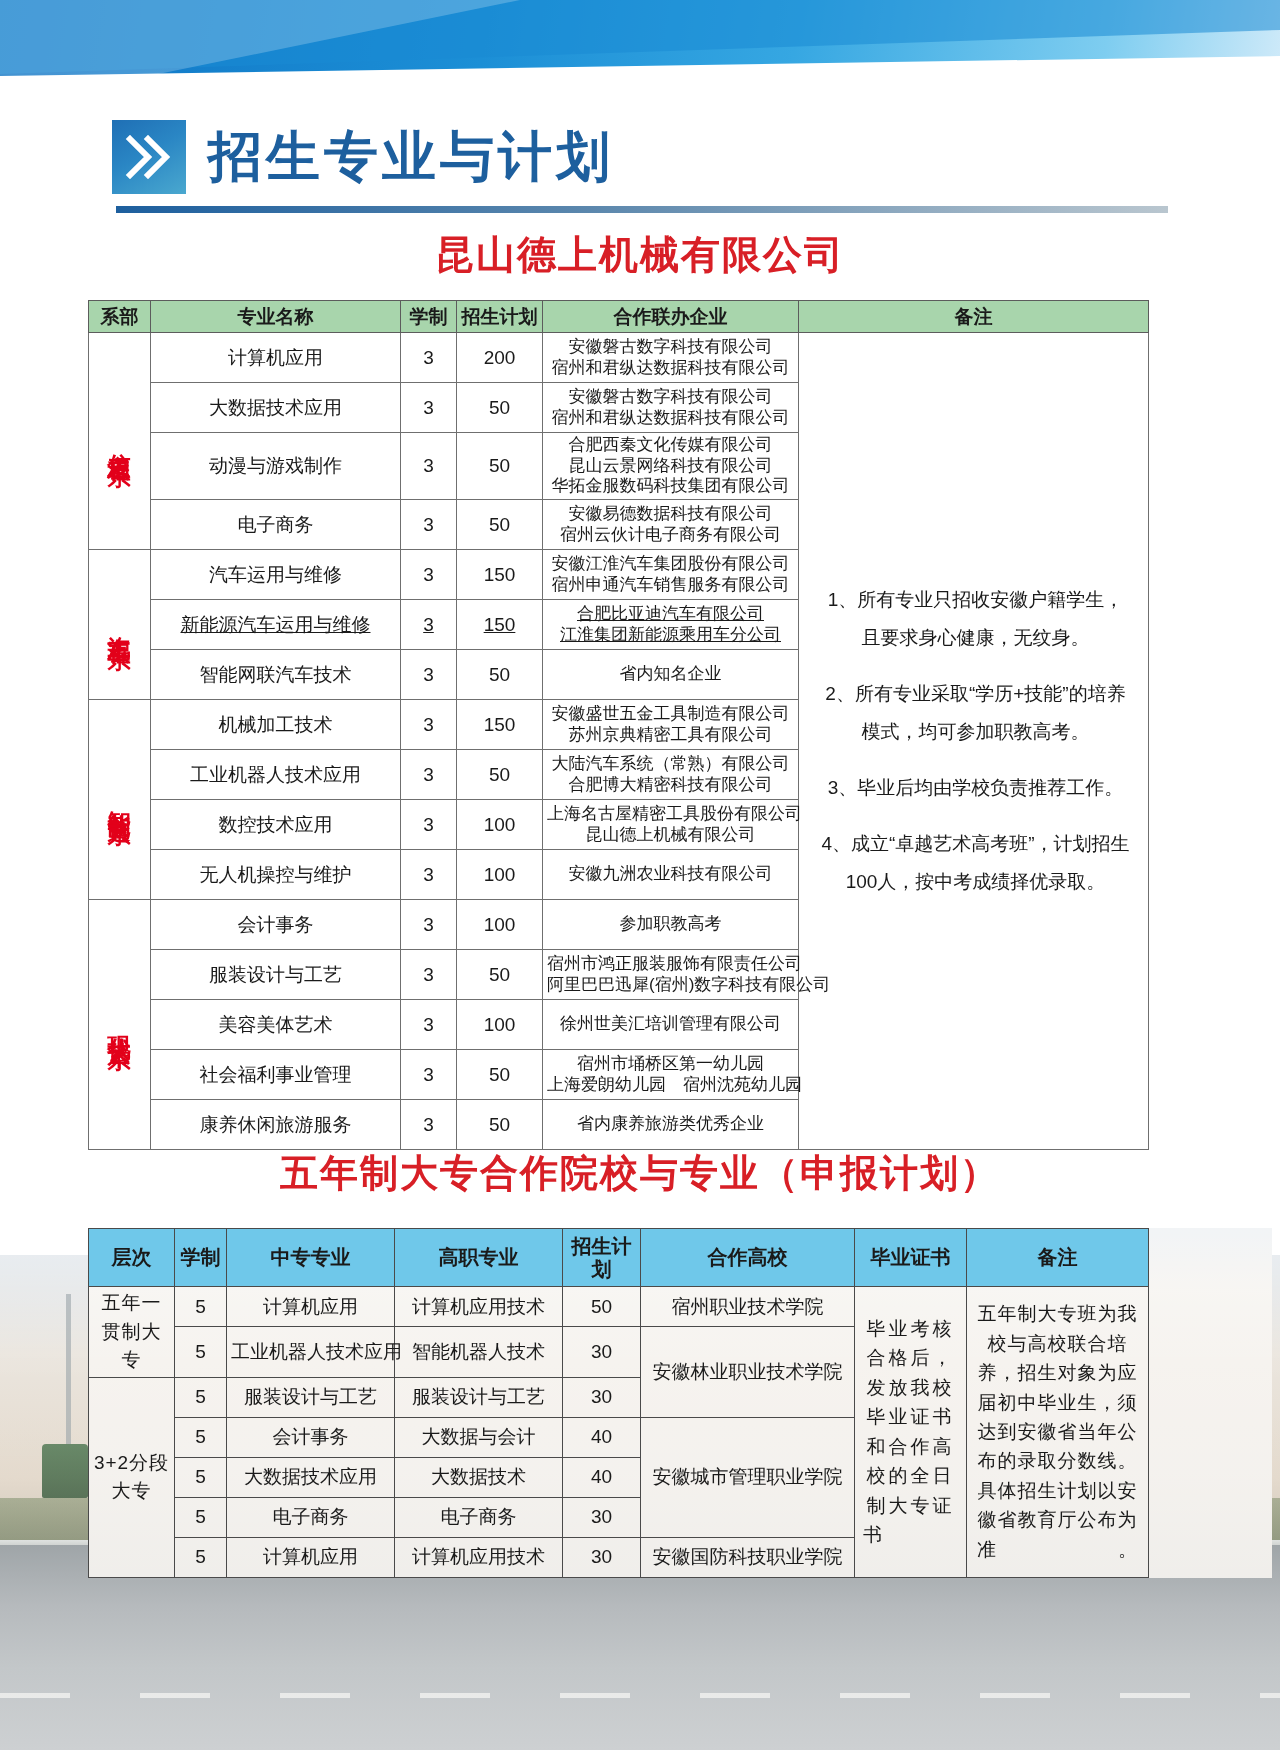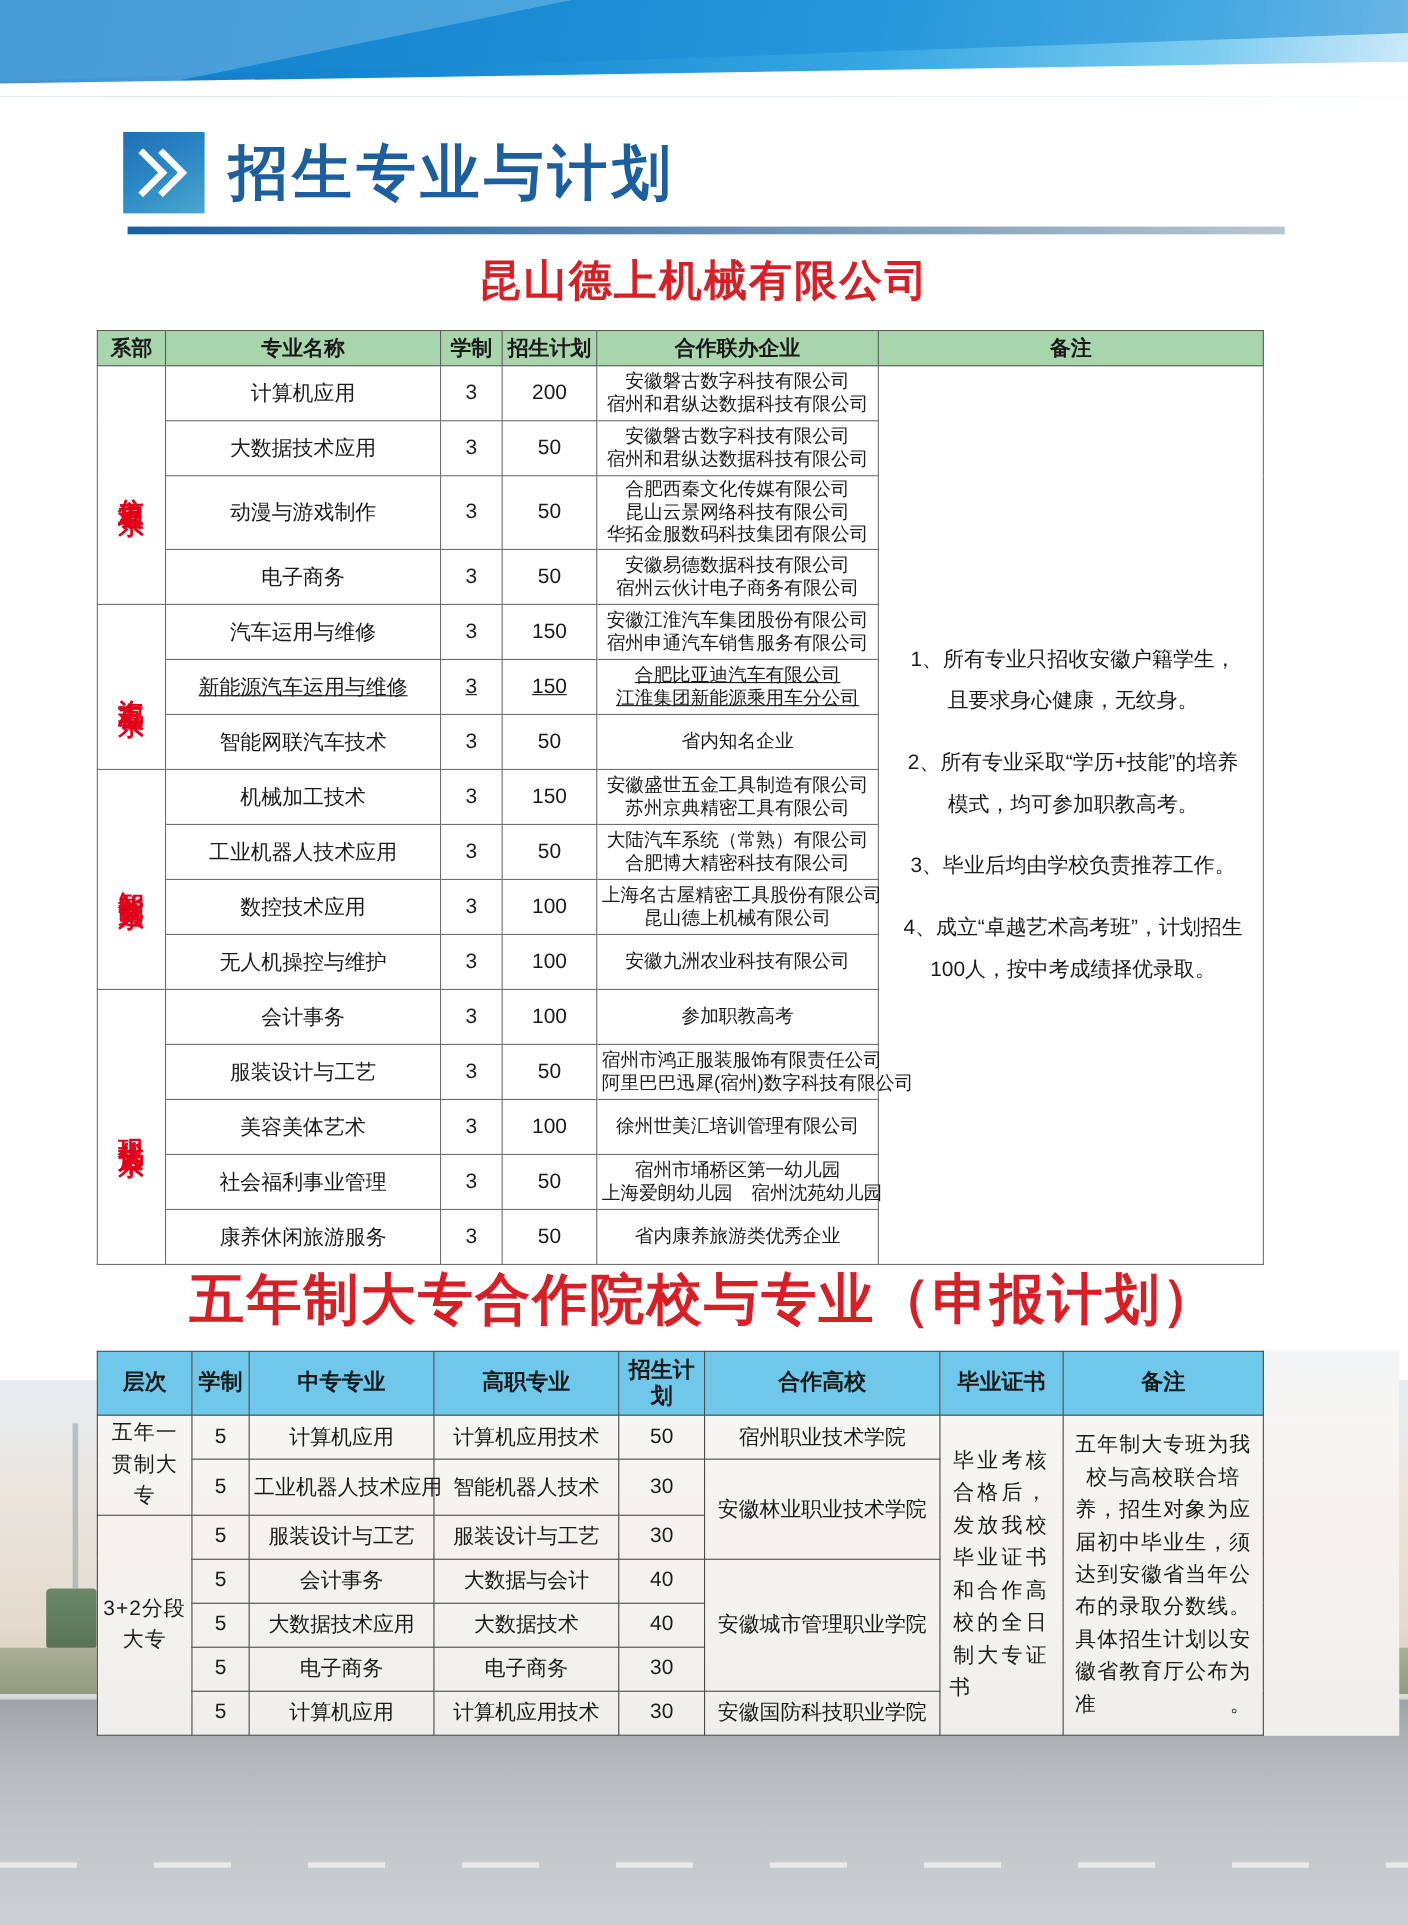--- a/index.html
+++ b/index.html
@@ -60,21 +60,21 @@
 
   
   .sec-title {
     text-align:center;
     color:#d81f26;
     font-weight:bold;
     font-family:"DejaVu Sans","Liberation Sans",sans-serif;
     letter-spacing:2px;
   }
   .sec-title-1 { position:absolute; top:228px; left:0; width:1280px; font-size:39px; }
-  .sec-title-2 { position:absolute; top:1148px; left:0; width:1280px; font-size:50px; }
+  .sec-title-2 { position:absolute; top:1148px; left:0; width:1280px; font-size:38px; }
 
   
   table { border-collapse:collapse; table-layout:fixed; }
   td, th { border:1px solid #6f6f6f; padding:2px 4px; vertical-align:middle; }
 
   
   .t1-wrap { position:absolute; top:300px; left:88px; width:1060px; }
   table.t1 { width:1060px; font-size:17px; color:#1a1a1a; }
   table.t1 th {
     background:#a8d5ac; font-weight:bold; font-size:19px;

